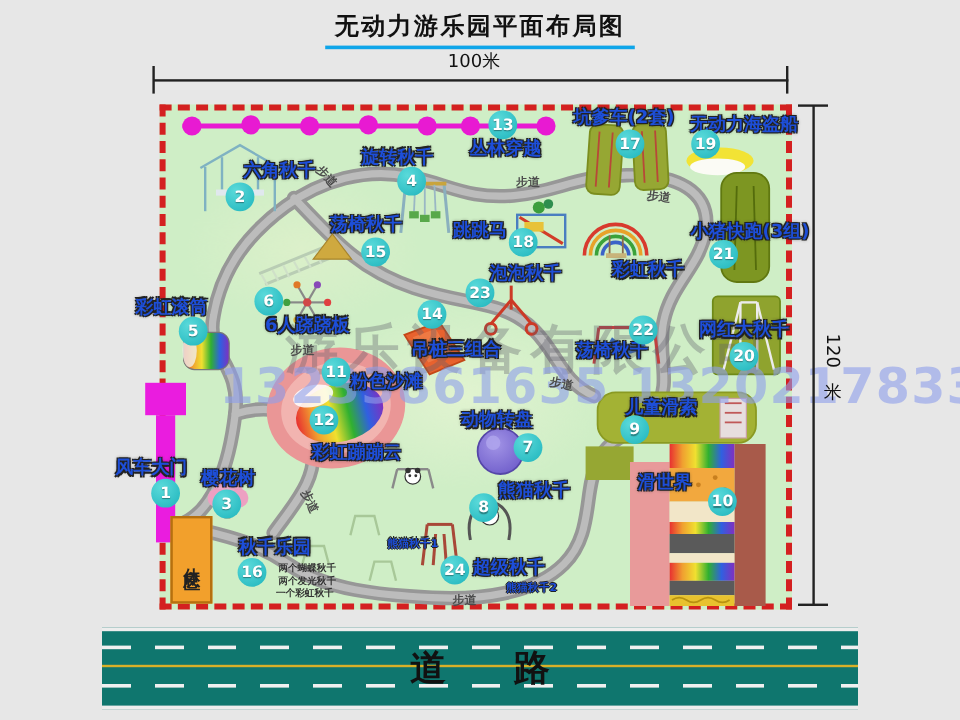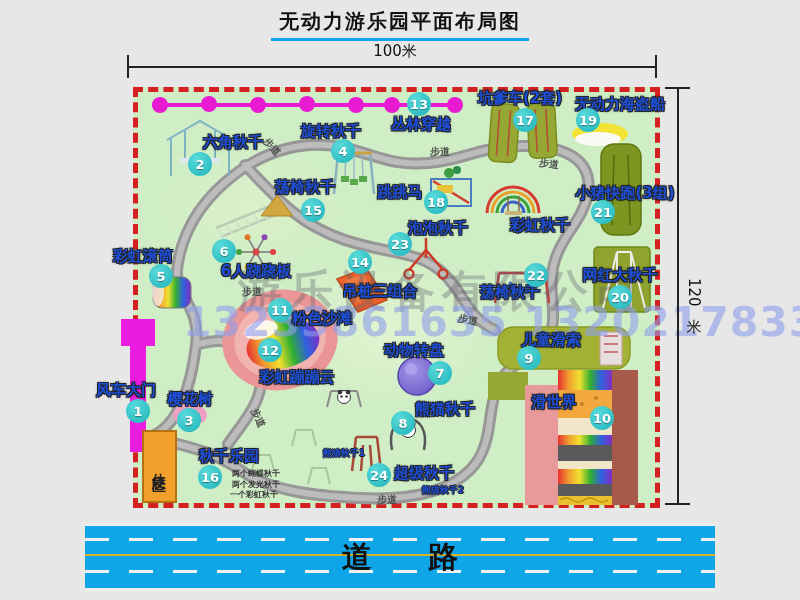--- a/index.html
+++ b/index.html
@@ -38,21 +38,21 @@
        white-space:nowrap;z-index:10;}
   .badge{width:24px;height:24px;margin:-12px 0 16px -12px;border-radius:50%;
          background:radial-gradient(circle at 35% 30%, #5adada, #1eb4bc);
          color:#fff;font-weight:bold;font-size:13px;display:flex;align-items:center;
          justify-content:center;z-index:11;text-shadow:0 1px 1px rgba(0,0,0,.4);}
   
   .rest{left:142px;top:430px;width:35px;height:73px;background:#f2a02c;border:2px solid #b5700f;
         box-sizing:border-box;z-index:10;display:flex;align-items:center;justify-content:center;
         writing-mode:vertical-rl;font-size:14px;font-weight:bold;color:#222;letter-spacing:3px;}
   
-  .road{left:85px;top:523px;width:630px;height:62px;background:#0ea5e9;
+  .road{left:85px;top:523px;width:630px;height:62px;background:#0f766e;
         border-top:3px solid #ededed;border-bottom:3px solid #ededed;z-index:20;}
   .lane{position:absolute;left:0;width:100%;height:3px;
         background:repeating-linear-gradient(90deg,#f0f0f0 0 24px,rgba(0,0,0,0) 24px 44px);}
   .midline{position:absolute;left:0;top:28px;width:100%;height:2px;background:#d8b028;}
   .road-label{position:absolute;left:0;top:0;width:100%;height:100%;display:flex;
               align-items:center;justify-content:center;font-size:30px;font-weight:bold;
               color:#111;word-spacing:46px;}
 </style>
 </head>
 <body>

